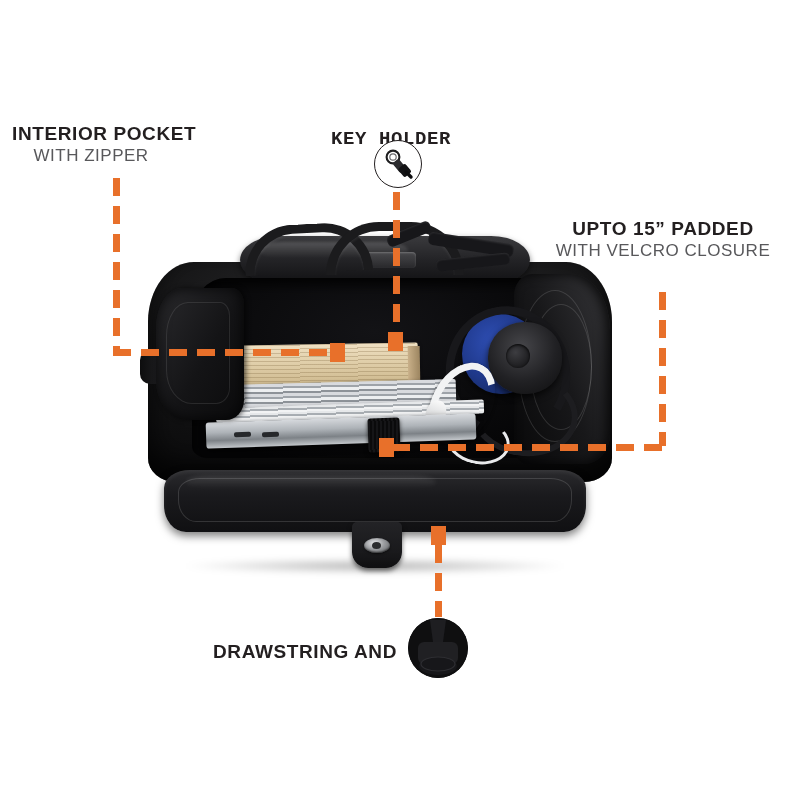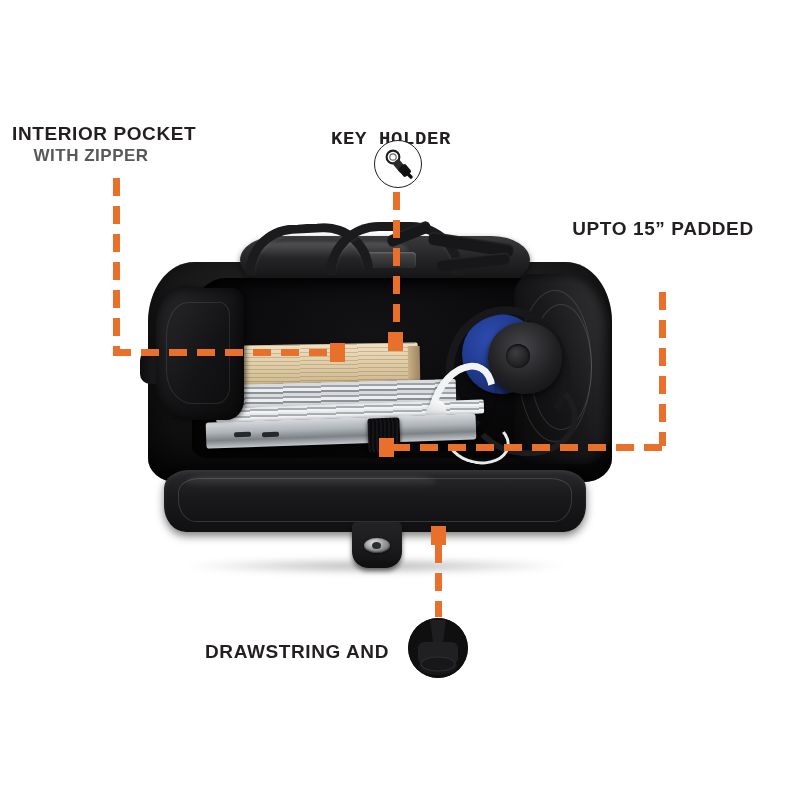--- a/index.html
+++ b/index.html
@@ -10,31 +10,31 @@
   }
   #stage{position:absolute;inset:0;background:#ffffff;padding-left:40px;}
 
   
   .callout{position:absolute;white-space:nowrap;}
   .callout .ttl{
     font-weight:700;font-size:19px;letter-spacing:.6px;
     color:#231f20;line-height:23px;
   }
   .callout .sub{
-    font-weight:700;font-size:17px;letter-spacing:.5px;
+    font-weight:400;font-size:17px;letter-spacing:.5px;
     color:#58585b;line-height:21px;
   }
   .ta-left{text-align:left;}
   .ta-center{text-align:center;}
 
   #co-interior{left:12px;top:122px;}
   #co-interior .sub{text-align:center;padding-right:26px;}
   #co-key{left:331px;top:128px;font-family:Liberation Mono, monospace;}
   #co-laptop{left:538px;top:217px;text-align:center;width:250px;}
-  #co-draw{left:192px;top:640px;text-align:center;width:210px;}
+  #co-draw{left:200px;top:640px;text-align:center;width:210px;}
 
   
   .seg{position:absolute;background-repeat:repeat;}
   .seg.h{
     height:7px;
     background-image:linear-gradient(to right,#e8702a 0 18px,rgba(0,0,0,0) 18px 28px);
     background-size:28px 7px;
   }
   .seg.v{
     width:7px;
@@ -356,20 +356,21 @@
       <rect x="20.5" y="18.5" width="8" height="13" rx="2" transform="rotate(-40 24.5 25)" fill="#2a2a2d"></rect>
       <rect x="25" y="24" width="9.5" height="11" rx="2.2" transform="rotate(-40 29.7 29.5)" fill="#131315"></rect>
       <path d="M31 31 L36 36" stroke="#0d0d0f" stroke-width="3.4" stroke-linecap="round"></path>
     </svg>
   </div>
   <div class="seg v" style="left:393px;top:192px;height:146px;"></div>
   <div class="node" style="left:388px;top:332px;width:15px;height:19px;"></div>
 
   <div class="callout ta-center" id="co-laptop">
     <div class="ttl">UPTO 15” PADDED</div>
+    <div class="sub">WITH VELCRO CLOSURE</div>
   </div>
   <div class="seg v" style="left:659px;top:292px;height:154px;"></div>
   <div class="seg h" style="left:392px;top:444px;width:270px;"></div>
   <div class="node" style="left:379px;top:438px;width:15px;height:19px;"></div>
 
   <div class="node" style="left:431px;top:526px;width:15px;height:19px;"></div>
   <div class="seg v" style="left:435px;top:545px;height:72px;"></div>
   <div id="drawcircle">
     <svg viewBox="0 0 60 60" width="60" height="60" aria-hidden="true">
       <circle cx="30" cy="30" r="30" fill="#0f0f10"></circle>

